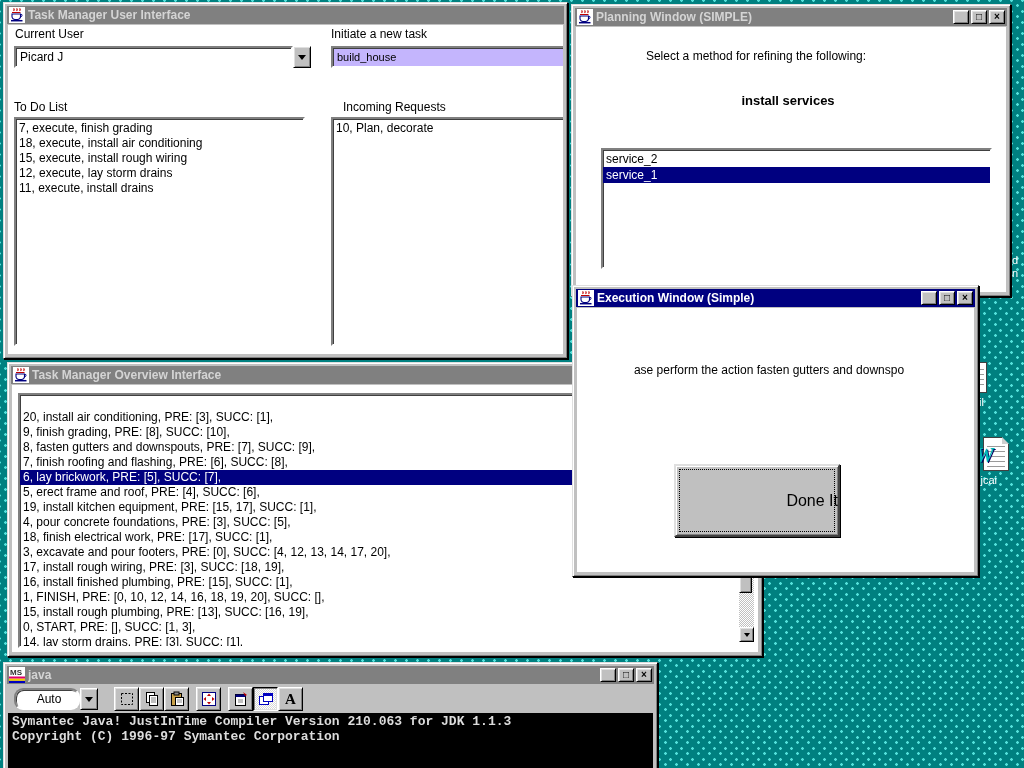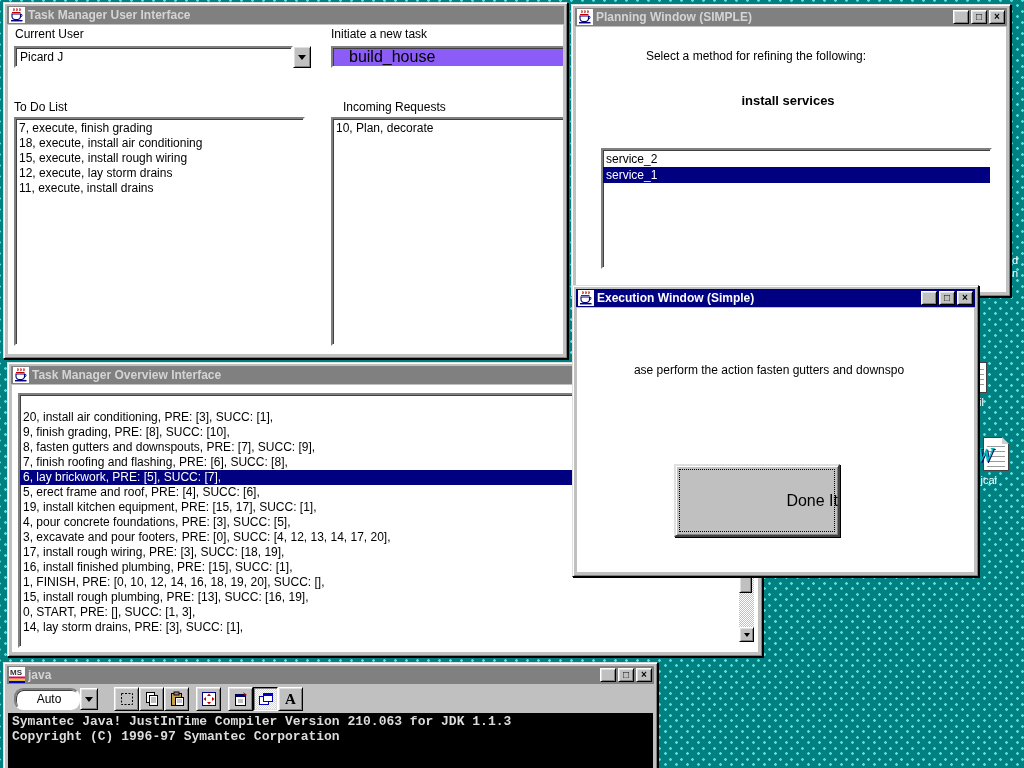--- a/index.html
+++ b/index.html
@@ -45,22 +45,22 @@
 
   .combo { position:absolute; display:flex; }
   .combo .cfield { flex:1; background:#fff; border:2px solid; border-color:#808080 #fff #fff #808080;
     box-shadow: inset 1px 1px 0 #404040; line-height:18px; padding-left:4px; white-space:nowrap; overflow:hidden; }
   .combo .cbtn { width:18px; background:#c0c0c0; border:1px solid; border-color:#fff #000 #000 #fff;
     box-shadow: inset 1px 1px 0 #dfdfdf, inset -1px -1px 0 #808080;
     display:flex; align-items:center; justify-content:center; }
   .arr-down { width:0; height:0; border-left:4px solid transparent; border-right:4px solid transparent; border-top:5px solid #000; }
   .arr-up   { width:0; height:0; border-left:4px solid transparent; border-right:4px solid transparent; border-bottom:5px solid #000; }
 
-  input.field { position:absolute; font-family:"Liberation Sans",sans-serif; font-size:16px; padding-left:16px;
-    background:#8b5cf6; border:2px solid; border-color:#808080 #fff #fff #808080; box-shadow: inset 1px 1px 0 #404040; outline:none; }
+  input.field { position:absolute; font-family:"Liberation Sans",sans-serif; font-size:11px; padding-left:4px;
+    background:#c4b5fd; border:2px solid; border-color:#808080 #fff #fff #808080; box-shadow: inset 1px 1px 0 #404040; outline:none; }
 
   
   #tmui      { left:3px;   top:2px;   width:565px; height:357px; z-index:1; }
   #planning  { left:571px; top:4px;   width:440px; height:293px; z-index:2; }
   #overview  { left:7px;   top:362px; width:756px; height:295px; z-index:3; }
   #execution { left:572px; top:285px; width:407px; height:292px; z-index:4; }
   #javawin   { left:3px;   top:662px; width:655px; height:112px; z-index:5; }
 
   
   #tmui .content { }
@@ -248,20 +248,21 @@
       <div class="listbox sunken" id="task-list">
 
       <div class="listrow">20, install air conditioning, PRE: [3], SUCC: [1],</div>
           <div class="listrow">9, finish grading, PRE: [8], SUCC: [10],</div>
           <div class="listrow">8, fasten gutters and downspouts, PRE: [7], SUCC: [9],</div>
           <div class="listrow">7, finish roofing and flashing, PRE: [6], SUCC: [8],</div>
           <div class="listrow selected">6, lay brickwork, PRE: [5], SUCC: [7],</div>
           <div class="listrow">5, erect frame and roof, PRE: [4], SUCC: [6],</div>
           <div class="listrow">19, install kitchen equipment, PRE: [15, 17], SUCC: [1],</div>
           <div class="listrow">4, pour concrete foundations, PRE: [3], SUCC: [5],</div>
+          <div class="listrow">18, finish electrical work, PRE: [17], SUCC: [1],</div>
           <div class="listrow">3, excavate and pour footers, PRE: [0], SUCC: [4, 12, 13, 14, 17, 20],</div>
           <div class="listrow">17, install rough wiring, PRE: [3], SUCC: [18, 19],</div>
           <div class="listrow">16, install finished plumbing, PRE: [15], SUCC: [1],</div>
           <div class="listrow">1, FINISH, PRE: [0, 10, 12, 14, 16, 18, 19, 20], SUCC: [],</div>
           <div class="listrow">15, install rough plumbing, PRE: [13], SUCC: [16, 19],</div>
           <div class="listrow">0, START, PRE: [], SUCC: [1, 3],</div>
           <div class="listrow">14, lay storm drains, PRE: [3], SUCC: [1],</div>
         </div>
       <div class="vscroll" style="left:727px; top:10px; bottom:10px; right:auto;">
         <div class="sb-btn">

